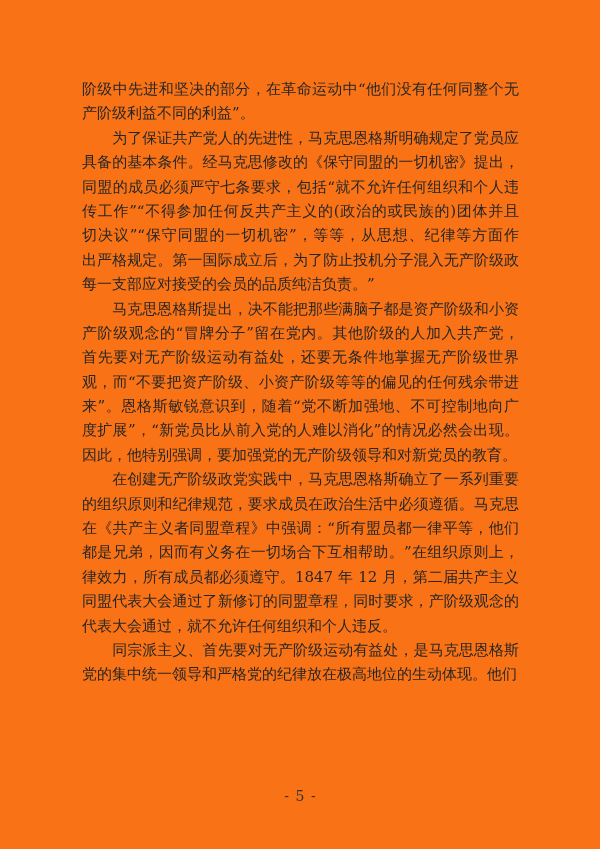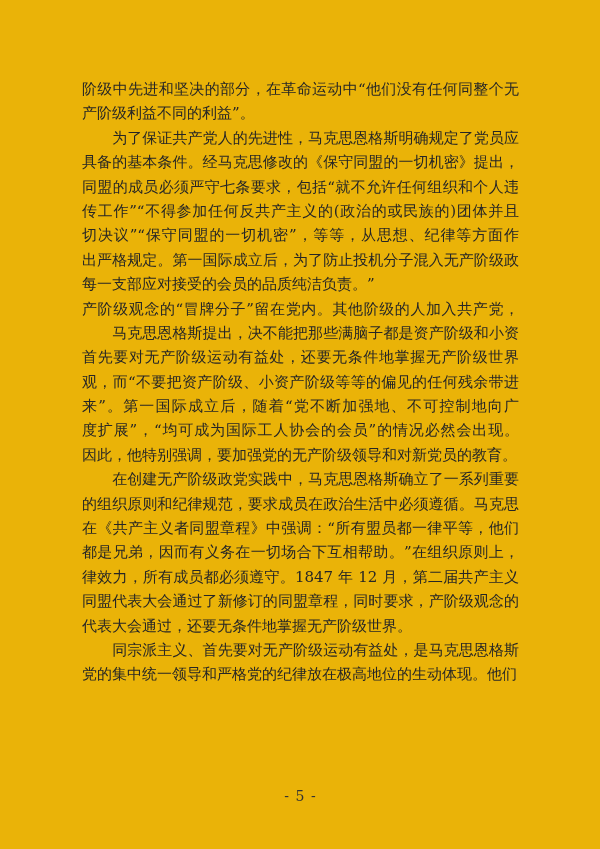--- a/index.html
+++ b/index.html
@@ -4,21 +4,21 @@
 <style>
   html, body {
     margin: 0;
     padding: 0;
     background: #ffffff;
   }
   .page {
     position: relative;
     width: 600px;
     height: 849px;
-    background: #eab308;
+    background: #f97316;
     overflow: hidden;
     font-family: "DejaVu Serif", serif;
   }
   .body-text {
     position: absolute;
     left: 82px;
     top: 77px;
     width: 437px;
     color: #262626;
   }
@@ -66,36 +66,36 @@
       <div class="para">
         <div class="line">　　为了保证共产党人的先进性，马克思恩格斯明确规定了党员应</div>
         <div class="line">具备的基本条件。经马克思修改的《保守同盟的一切机密》提出，</div>
         <div class="line">同盟的成员必须严守七条要求，包括“就不允许任何组织和个人违反</div>
         <div class="line">传工作”“不得参加任何反共产主义的(政治的或民族的)团体并且</div>
         <div class="line">切决议”“保守同盟的一切机密”，等等，从思想、纪律等方面作</div>
         <div class="line">出严格规定。第一国际成立后，为了防止投机分子混入无产阶级政</div>
         <div class="line line--end">每一支部应对接受的会员的品质纯洁负责。”</div>
       </div>
       <div class="para">
+        <div class="line">　　马克思恩格斯提出，决不能把那些满脑子都是资产阶级和小资</div>
         <div class="line">产阶级观念的“冒牌分子”留在党内。其他阶级的人加入共产党，</div>
-        <div class="line">　　马克思恩格斯提出，决不能把那些满脑子都是资产阶级和小资</div>
         <div class="line">首先要对无产阶级运动有益处，还要无条件地掌握无产阶级世界</div>
         <div class="line">观，而“不要把资产阶级、小资产阶级等等的偏见的任何残余带进</div>
-        <div class="line">来”。第一国际成立后，随着“党不断加强地、不可控制地向广</div>
-        <div class="line">度扩展”，“均可成为国际工人协会的会员”的情况必然会出现。</div>
+        <div class="line">来”。恩格斯敏锐意识到，随着“党不断加强地、不可控制地向广</div>
+        <div class="line">度扩展”，“新党员比从前入党的人难以消化”的情况必然会出现。</div>
         <div class="line line--end">因此，他特别强调，要加强党的无产阶级领导和对新党员的教育。</div>
       </div>
       <div class="para">
         <div class="line">　　在创建无产阶级政党实践中，马克思恩格斯确立了一系列重要</div>
         <div class="line">的组织原则和纪律规范，要求成员在政治生活中必须遵循。马克思</div>
         <div class="line">在《共产主义者同盟章程》中强调：“所有盟员都一律平等，他们</div>
         <div class="line">都是兄弟，因而有义务在一切场合下互相帮助。”在组织原则上，</div>
         <div class="line">律效力，所有成员都必须遵守。1847 年 12 月，第二届共产主义者</div>
         <div class="line">同盟代表大会通过了新修订的同盟章程，同时要求，产阶级观念的</div>
-        <div class="line line--end">代表大会通过，还要无条件地掌握无产阶级世界。</div>
+        <div class="line line--end">代表大会通过，就不允许任何组织和个人违反。</div>
       </div>
       <div class="para">
         <div class="line">　　同宗派主义、首先要对无产阶级运动有益处，是马克思恩格斯把</div>
         <div class="line line--end">党的集中统一领导和严格党的纪律放在极高地位的生动体现。他们</div>
       </div>
     </section>
   <footer class="footer">
     <span class="page-number">- 5 -</span>
   </footer>
 </main>

